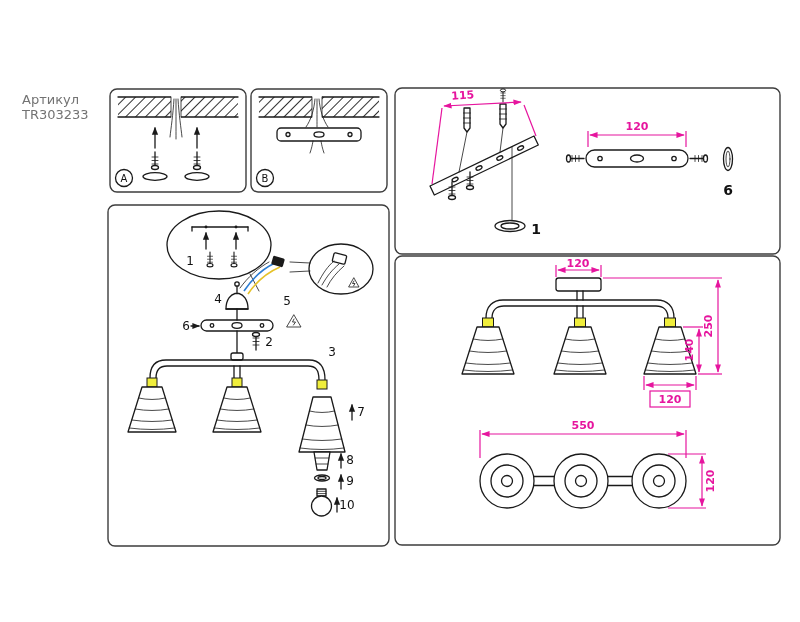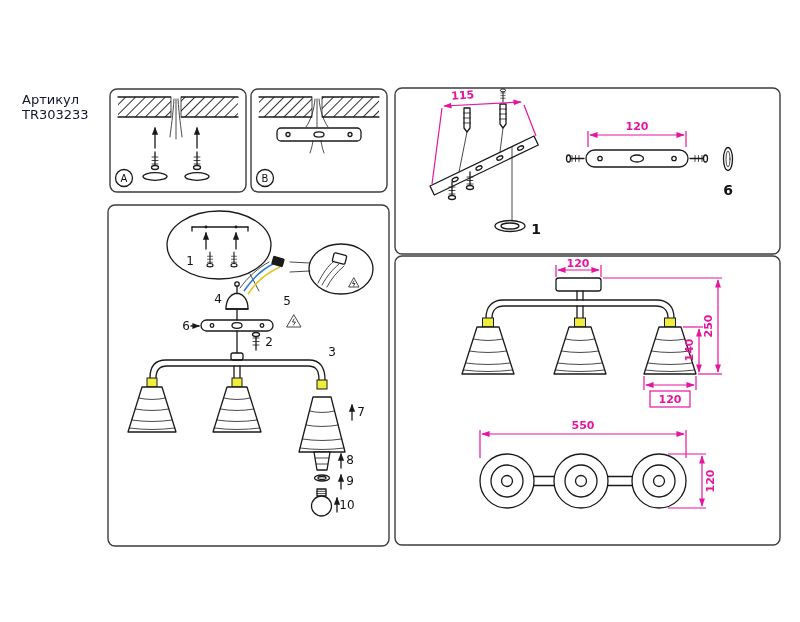--- a/index.html
+++ b/index.html
@@ -6,21 +6,21 @@
     --line-color:#1a1a1a;
     --dim-color:#e6159e;
     --panel-border:#3d3d3d;
     --socket-highlight:#f0ee3c;
     --wire-blue:#2d7dd2;
     --wire-yellow:#e6c229;
   }
   html,body{margin:0;padding:0;background:#fff;}
   .page{position:relative;width:800px;height:622px;background:#fff;overflow:hidden;
         font-family:"DejaVu Sans",sans-serif;}
-  .article{position:absolute;left:22px;top:92px;font-size:13px;color:#0f172a;line-height:1.18;}
+  .article{position:absolute;left:22px;top:92px;font-size:13px;color:#737373;line-height:1.18;}
   svg.canvas{position:absolute;left:0;top:0;}
   .panel{fill:#fff;stroke:var(--panel-border);stroke-width:1.4;}
   .ln{stroke:var(--line-color);stroke-width:1.3;fill:none;stroke-linecap:round;stroke-linejoin:round;}
   .lnf{stroke:var(--line-color);stroke-width:1.3;fill:#fff;stroke-linejoin:round;}
   .thin{stroke-width:.8;}
   .dark{fill:var(--line-color);stroke:none;}
   .hatch-line{stroke:var(--line-color);stroke-width:.9;}
   .dim{stroke:var(--dim-color);stroke-width:1.2;fill:none;}
   .dimf{fill:none;stroke:var(--dim-color);stroke-width:1.2;}
   text{font-family:"DejaVu Sans",sans-serif;}

